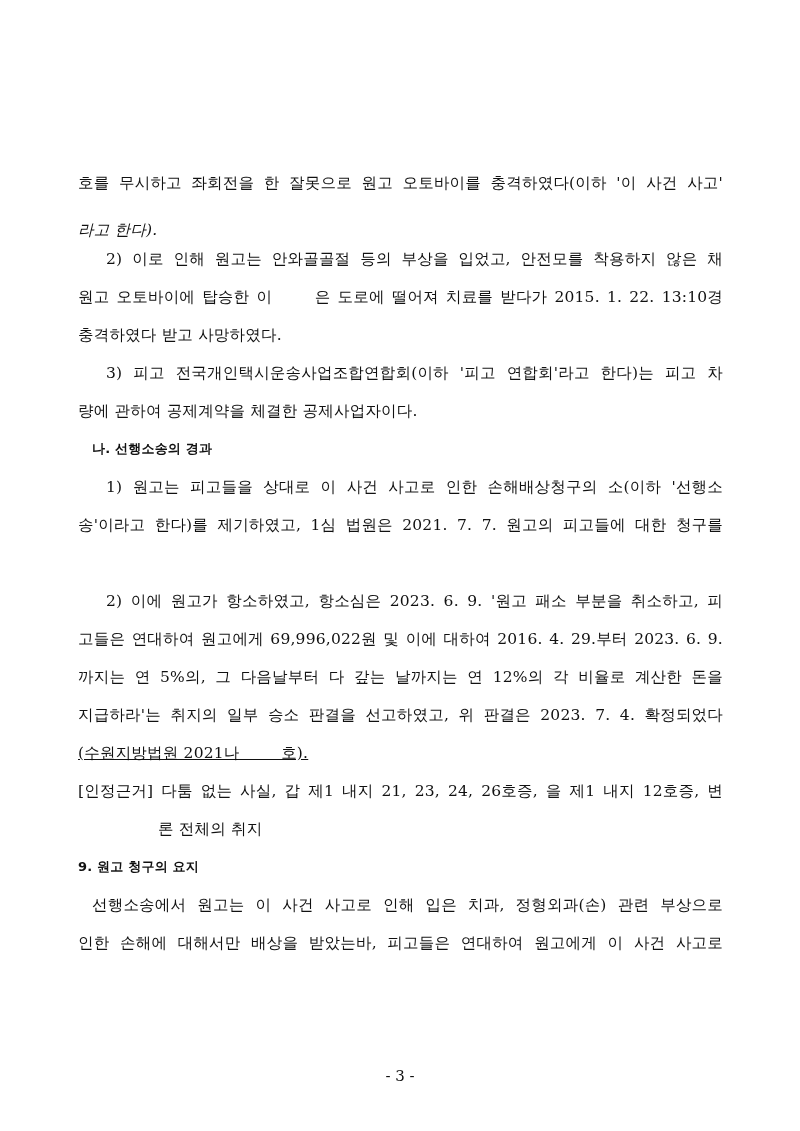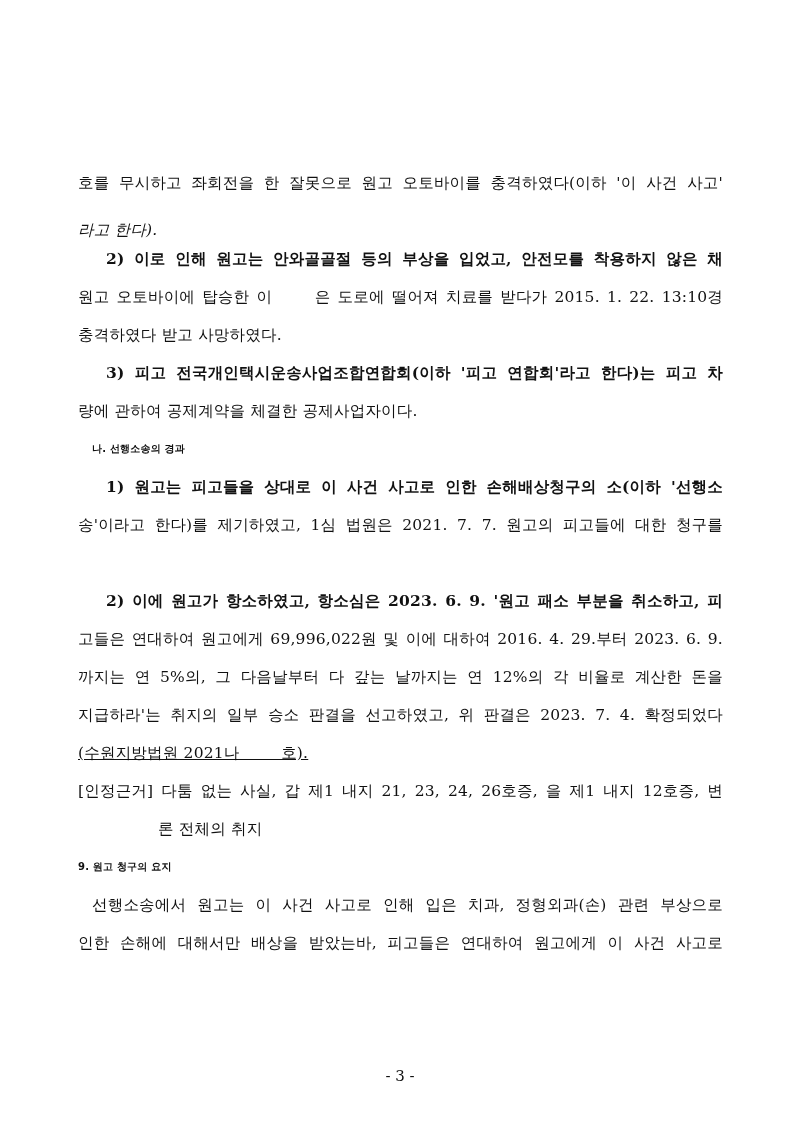--- a/index.html
+++ b/index.html
@@ -27,27 +27,27 @@
       width: 645px;
       font-size: 15.5px;
       line-height: 20px;
       white-space: nowrap;
       letter-spacing: 0.2px;
     }
     .justify {
       text-align: justify;
       text-align-last: justify;
     }
-    .indent1 { left: 106px; width: 617px; font-weight: bold; }
+    .indent1 { left: 106px; width: 617px; }
     .indent-head { left: 92px; }
     .indent-cont { left: 158px; }
     .heading {
       font-weight: bold;
       font-family: "DejaVu Sans", "Liberation Sans", sans-serif;
-      font-size: 10px;
+      font-size: 13px;
     }
     .page-number {
       position: absolute;
       top: 1066px;
       left: 0;
       width: 800px;
       text-align: center;
       font-size: 15px;
       line-height: 20px;
     }

